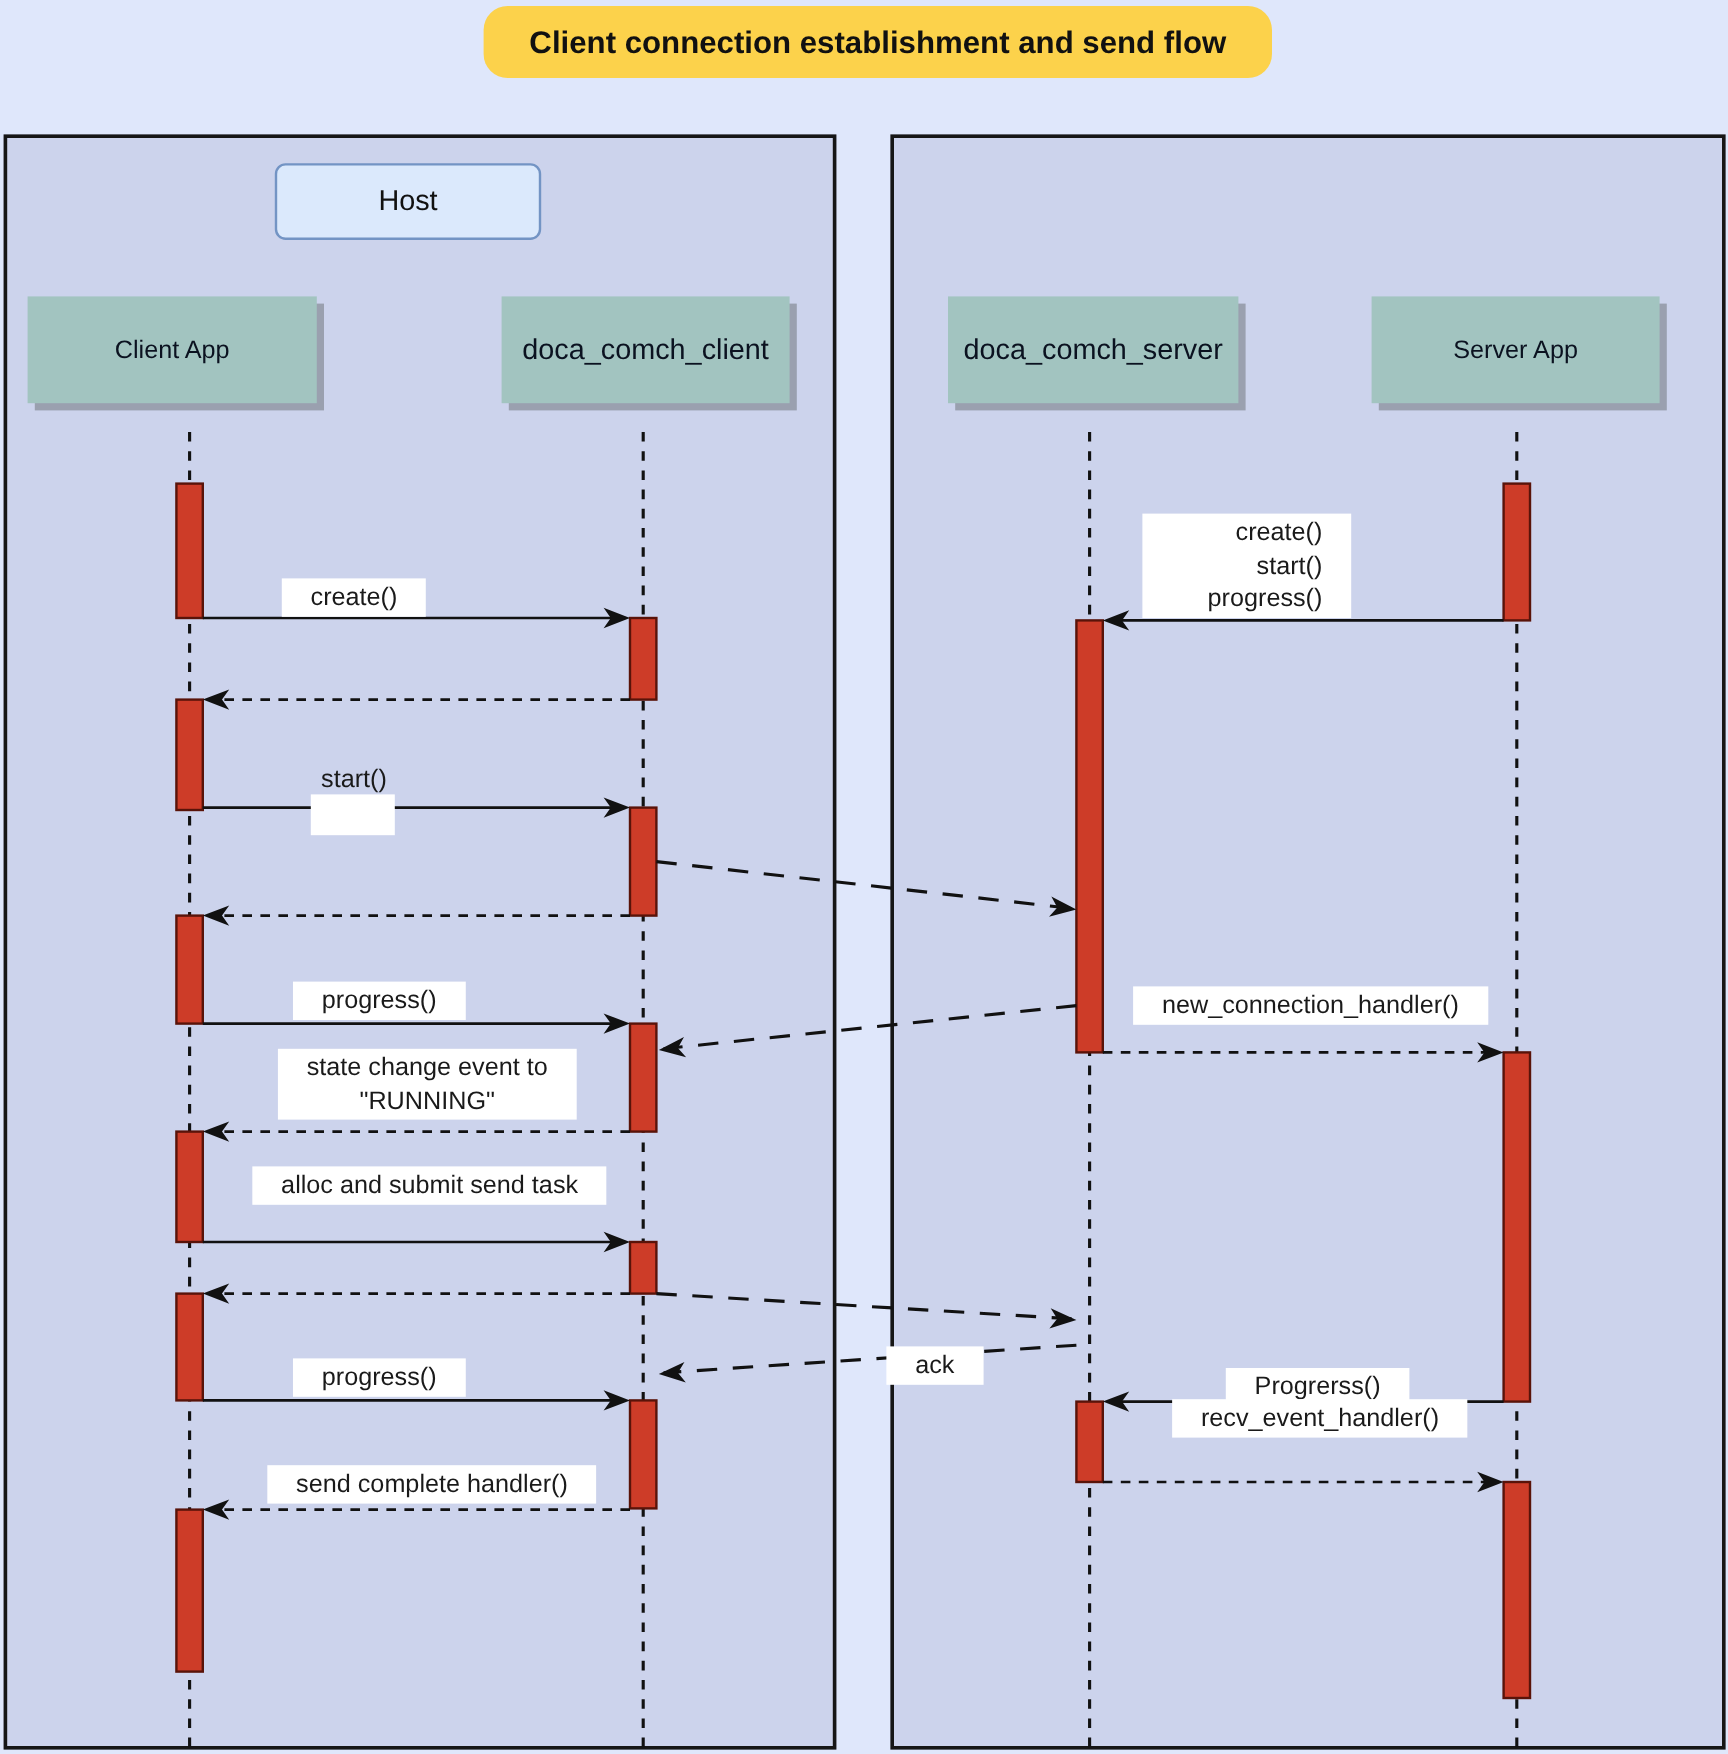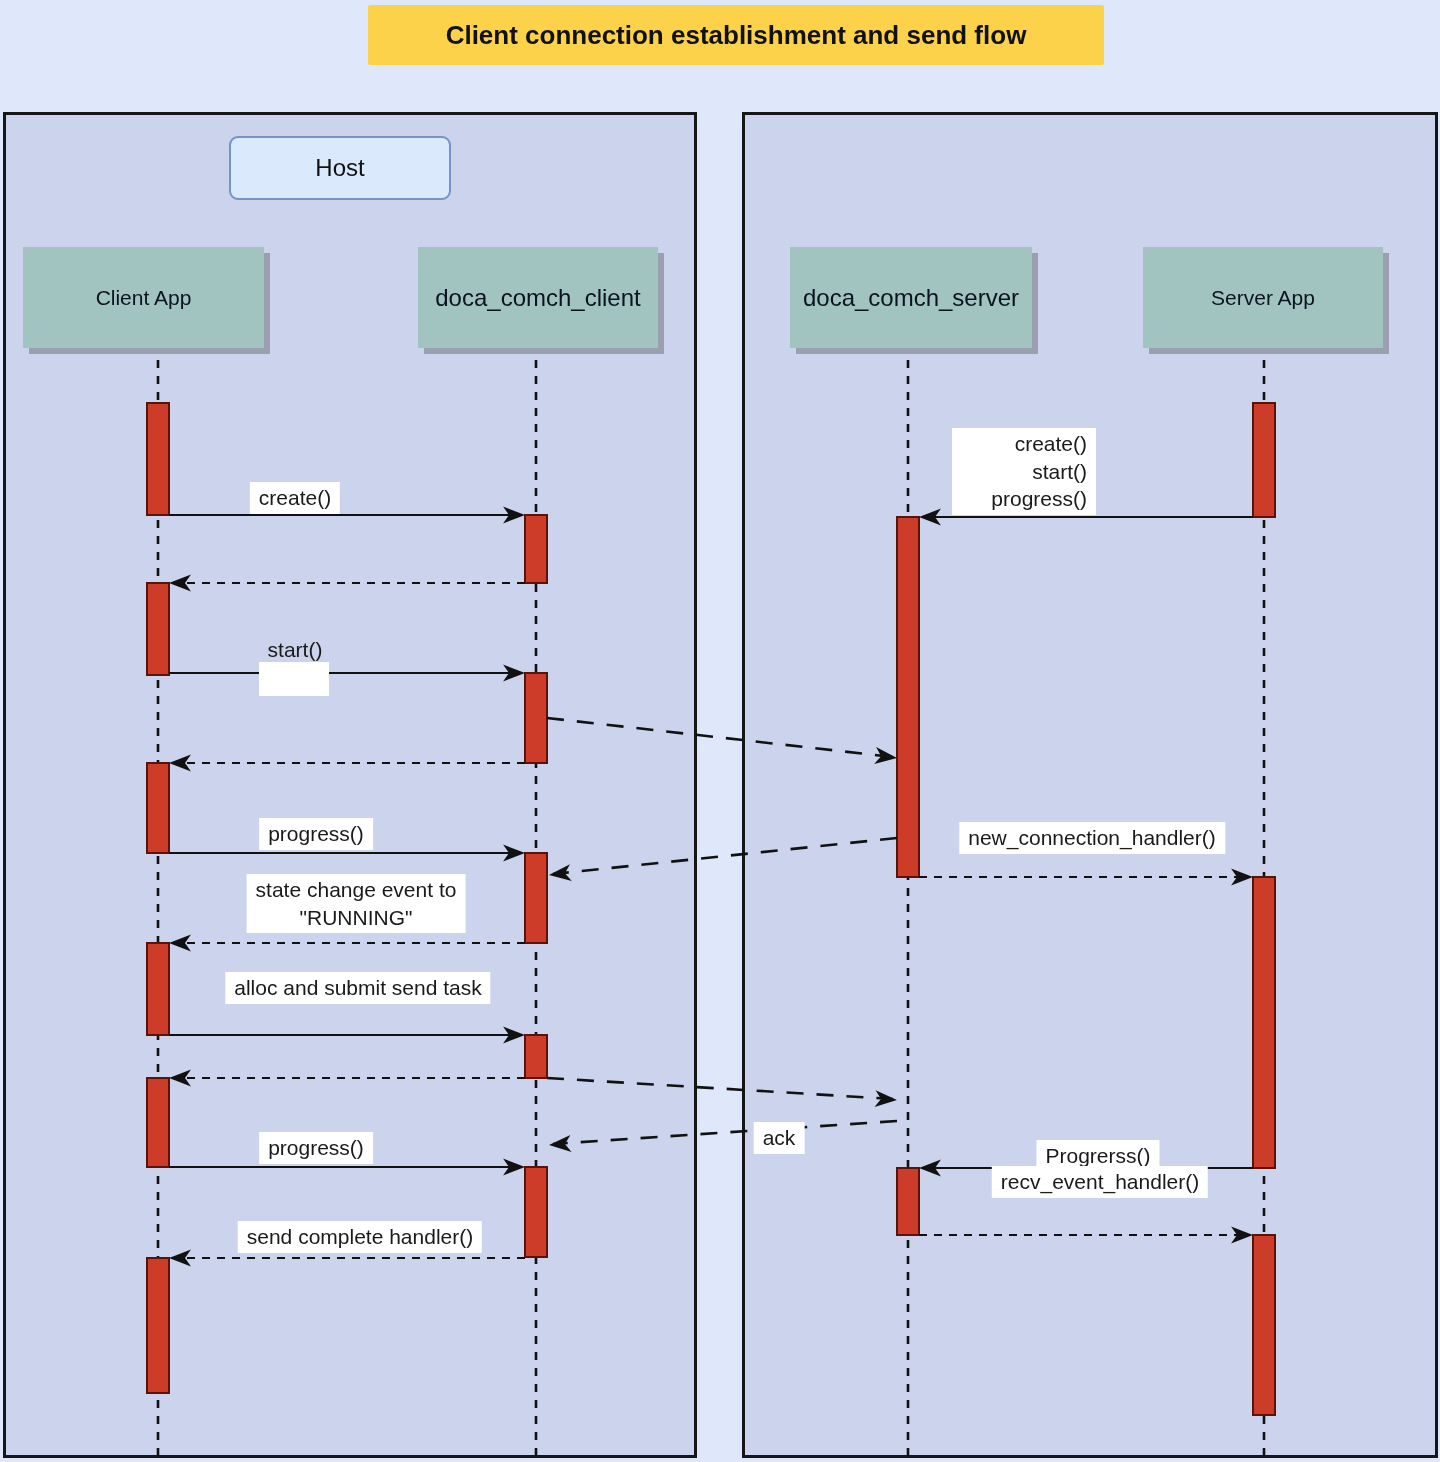--- a/index.html
+++ b/index.html
@@ -7,23 +7,23 @@
     font-family:"Liberation Sans", sans-serif;
     background:var(--page_bg,#dfe7fb);
   }
   .stage{
     position:relative;
     width:1440px;height:1462px;
     background:var(--page_bg,#dfe7fb);
     overflow:hidden;
   }
   .title{
-    position:absolute;left:368px;top:5px;width:736px;height:60px;
+    position:absolute;left:403px;top:5px;width:657px;height:60px;
     background:var(--title_bg,#fcd24b);
-    border-radius:2px;
+    border-radius:20px;
     display:flex;align-items:center;justify-content:center;
     font-size:26px;font-weight:bold;color:#111;
     z-index:3;
   }
   .frame{
     position:absolute;
     background:var(--frame_bg,#ccd3ec);
     border:3px solid var(--frame_border,#161616);
     box-sizing:border-box;
     z-index:0;
@@ -32,40 +32,40 @@
     position:absolute;width:222px;height:64px;
     background:var(--frame_label_bg,#dbe9fc);
     border:2px solid var(--frame_label_border,#7394c4);
     border-radius:9px;
     display:flex;align-items:center;justify-content:center;
     font-size:24px;font-weight:normal;color:#111;
     box-sizing:border-box;
     z-index:2;
   }
   .participant{
-    position:absolute;top:247px;height:101px;
+    position:absolute;top:247px;height:89px;
     background:var(--participant_bg,#a2c4c0);
     box-shadow:6px 6px 0 var(--participant_shadow,rgba(110,115,130,0.55));
     display:flex;align-items:center;justify-content:center;
     font-size:21px;color:#0b1220;
     z-index:2;
   }
   .participant.small{font-size:24px;}
   .overlay{position:absolute;left:0;top:0;z-index:1;}
   .lifeline{stroke:var(--line,#111);stroke-width:2.6;stroke-dasharray:8 8;fill:none;}
   .bar{fill:var(--activation_fill,#cd3c28);stroke:var(--activation_border,#591309);stroke-width:2;}
   .sync{stroke:var(--line,#111);stroke-width:2.2;fill:none;}
   .ret{stroke:var(--line,#111);stroke-width:2.2;stroke-dasharray:8 7;fill:none;}
   .diag{stroke:var(--line,#111);stroke-width:2.6;stroke-dasharray:17 13;fill:none;}
   .head{fill:var(--line,#111);stroke:none;}
   .msg{
     position:absolute;
     background:var(--label_bg,#ffffff);
     color:#1a1a1a;font-size:21px;line-height:1.32;
-    padding:2px 9px;
+    padding:2px 24px;
     white-space:pre-line;
     z-index:2;
   }
   .msg.center{transform:translateX(-50%);text-align:center;}
   .msg.plain{background:transparent;}
   .msg.rightalign{text-align:right;}
   .empty-box{
     position:absolute;left:259px;top:662px;width:70px;height:34px;
     background:var(--label_bg,#ffffff);
     z-index:2;

